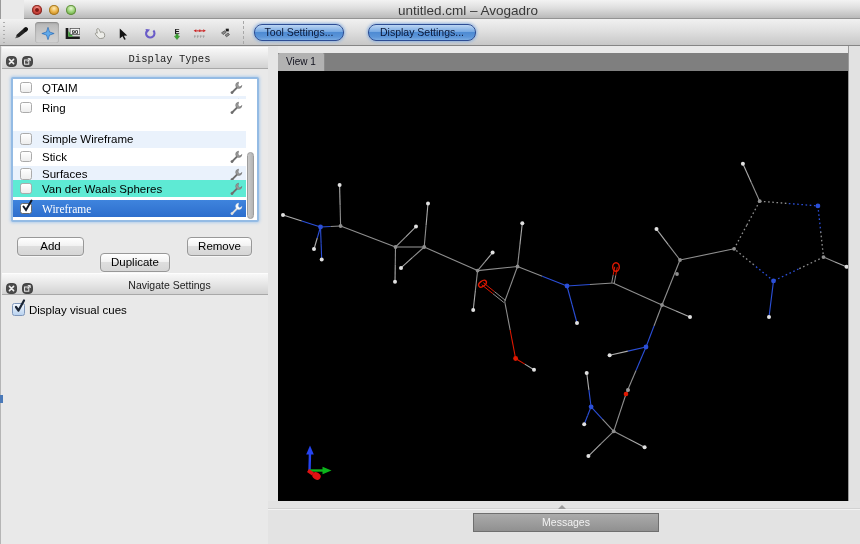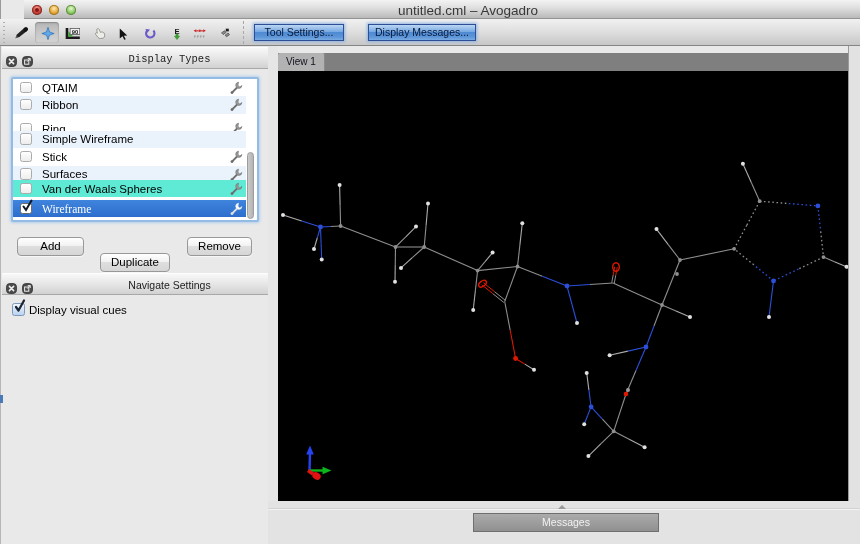--- a/index.html
+++ b/index.html
@@ -16,21 +16,21 @@
   font-size:13.5px; color:#383838; }
 
 
 #toolbar { position:absolute; left:0; top:19px; width:860px; height:27px;
   background:linear-gradient(180deg,#f1f1f1 0%,#dedede 50%,#c7c7c7 100%);
   border-bottom:1px solid #858585; }
 .tbtn { position:absolute; }
 #navbtn-bg { position:absolute; left:35px; top:3px; width:24px; height:21px; border-radius:3.5px;
   background:linear-gradient(180deg,#b5b5b5,#c9c9c9 55%,#d2d2d2);
   box-shadow:inset 0 1px 2px rgba(0,0,0,0.22), inset 0 0 0 0.5px rgba(0,0,0,0.10); }
-.aquabtn { position:absolute; top:5px; height:16.5px; border-radius:0;
+.aquabtn { position:absolute; top:5px; height:16.5px; border-radius:8px;
   border:1px solid #2d4d94;
   background:linear-gradient(180deg,#bcd6f3 0%,#77a9e3 45%,#4e8bd3 50%,#5c95d8 80%,#7aace3 100%);
   color:#0a1838; font-size:10.5px; text-align:center; line-height:15.5px;
   box-shadow:0 0 3px 1px #8fb4e0; }
 #tb-sep { position:absolute; left:243px; top:2px; height:23px; width:0;
   border-left:1px dashed #a8a8a8; }
 
 
 #leftpanel { position:absolute; left:0; top:46px; width:268px; height:498px; background:#e9e9e9; border-left:1px solid #b5b5b5;}
 .dockhead { position:absolute; left:1px; width:267px; height:22px;
@@ -137,21 +137,21 @@
           <rect x="12.9" y="11.8" width="1" height="0.8"></rect>
         </g>
     </svg>
     <svg class="tbtn" style="left:220.5px; top:9px;" width="9.5" height="9.5" viewBox="0 0 14 13">
       <rect x="7" y="0.5" width="4.5" height="4" fill="#1e1e1e"></rect>
       <path d="M0.8 6.5 L5.5 3.5 L7.5 6 L3.2 9.2 Z" fill="#8a8a8a" stroke="#3a3a3a" stroke-width="0.9"></path>
       <path d="M6 10 L10.5 6.8 L12.5 9.3 L8.2 12.5 Z" fill="#8a8a8a" stroke="#3a3a3a" stroke-width="0.9"></path>
     </svg>
     <div id="tb-sep"></div>
     <div class="aquabtn" style="left:254px; width:90px;">Tool Settings...</div>
-    <div class="aquabtn" style="left:368px; width:108px;">Display Messages...</div>
+    <div class="aquabtn" style="left:368px; width:108px;">Display Settings...</div>
   </div>
 
   <div id="leftpanel">
 
     <div class="dockhead" style="top:1px;font-family:Liberation Mono, monospace;">
       <div class="dbtn" style="left:4px;"><svg width="11" height="11" viewBox="0 0 11 11">
             <rect x="0.5" y="0.5" width="10" height="10" rx="3.4" fill="#4b4b4b" stroke="#353535" stroke-width="0.8"></rect>
             <path d="M3.4 3.4 L7.6 7.6 M7.6 3.4 L3.4 7.6" stroke="#f0f0f0" stroke-width="1.5" stroke-linecap="round"></path>
           </svg></div>
       <div class="dbtn" style="left:20px;"><svg width="11" height="11" viewBox="0 0 11 11">
@@ -174,21 +174,21 @@
         </div>
         <div class="lrow" style="top:17.3px;background:#eaf2fc;">
           <div class="cbx"></div>
           <div class="rtxt">Ribbon</div>
           <svg class="wrench" viewBox="0 0 14 14">
             <line x1="3" y1="11.6" x2="8.2" y2="6.4" stroke="#6e6e6e" stroke-width="2" stroke-linecap="round"></line>
             <path d="M9.6 1.2 A 3.1 3.1 0 1 0 12.9 4.5 L 10.8 6 L 8.9 4.2 Z" fill="#9a9a9a" stroke="#6e6e6e" stroke-width="0.6"></path>
             <circle cx="3" cy="11.6" r="1.4" fill="#6e6e6e"></circle>
           </svg>
         </div>
-        <div class="lrow" style="top:41px;background:#fff;">
+        <div class="lrow" style="top:20px;background:#fff;">
           <div class="cbx"></div>
           <div class="rtxt">Ring</div>
           <svg class="wrench" viewBox="0 0 14 14">
             <line x1="3" y1="11.6" x2="8.2" y2="6.4" stroke="#6e6e6e" stroke-width="2" stroke-linecap="round"></line>
             <path d="M9.6 1.2 A 3.1 3.1 0 1 0 12.9 4.5 L 10.8 6 L 8.9 4.2 Z" fill="#9a9a9a" stroke="#6e6e6e" stroke-width="0.6"></path>
             <circle cx="3" cy="11.6" r="1.4" fill="#6e6e6e"></circle>
           </svg>
         </div>
         <div class="lrow" style="top:51.9px;background:#eaf2fc;">
           <div class="cbx"></div>

